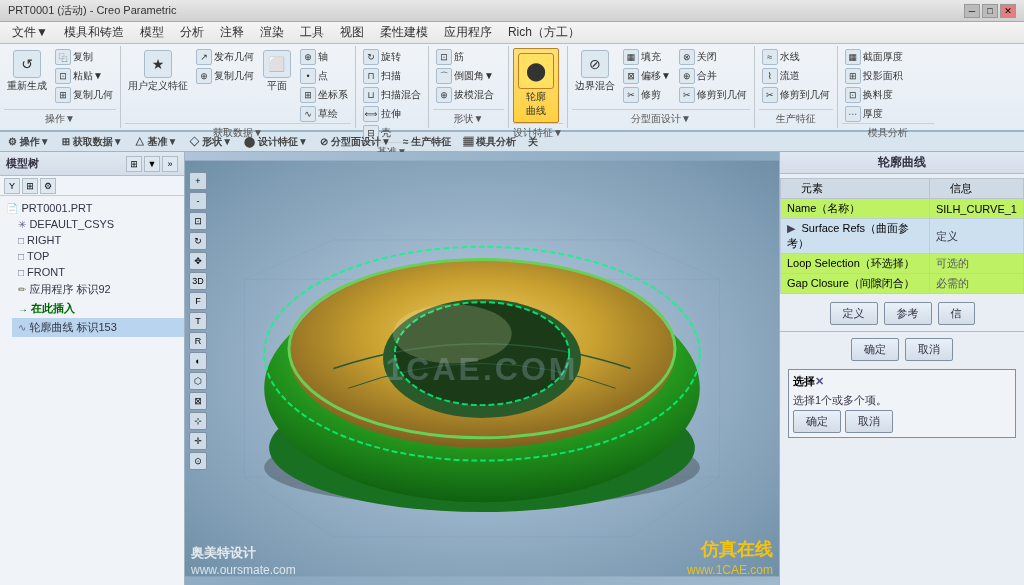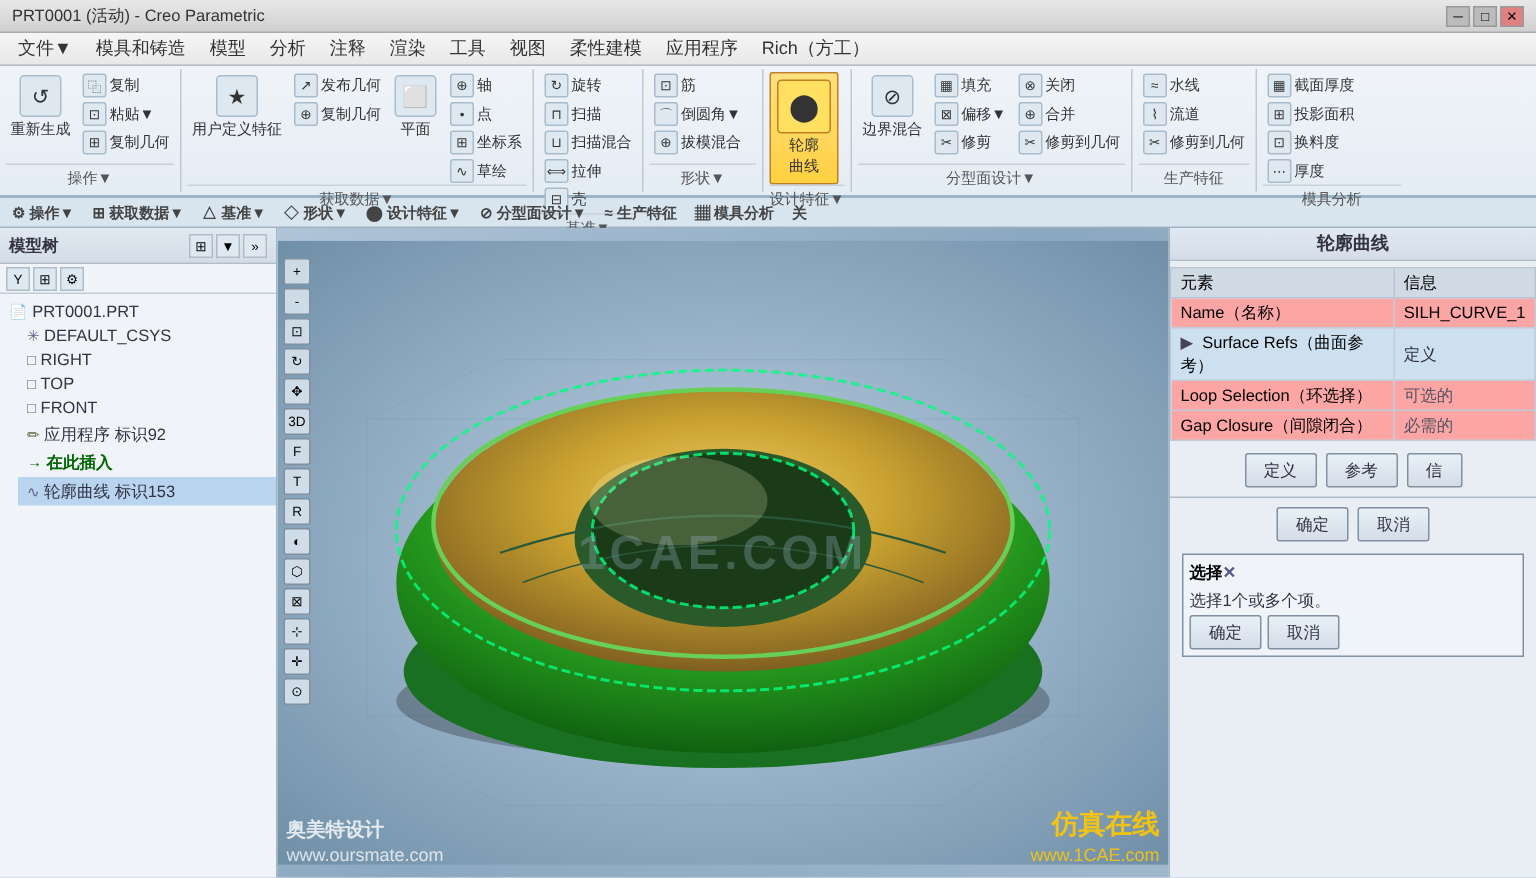--- a/index.html
+++ b/index.html
@@ -52,22 +52,22 @@
 
     
     #nav-toolbar { position: absolute; left: 4px; top: 20px; display: flex; flex-direction: column; gap: 2px; }
     .nav-btn { width: 18px; height: 18px; background: rgba(220,230,240,0.85); border: 1px solid #8090a0; display: flex; align-items: center; justify-content: center; cursor: pointer; font-size: 9px; border-radius: 2px; }
 
     
     #right-panel { width: 245px; background: #e8eef4; border-left: 1px solid #a0b4c4; display: flex; flex-direction: column; }
     #right-panel-header { background: linear-gradient(to bottom, #e0e8f4, #d4dce8); height: 22px; display: flex; align-items: center; justify-content: center; border-bottom: 1px solid #b0bcc8; }
     #right-panel-header span { font-size: 12px; font-weight: bold; color: #334; }
     #prop-table { width: 100%; border-collapse: collapse; margin: 4px 0; font-size: 11px; }
-    #prop-table th { background: #d0dae4; padding: 2px 6px; text-align: left; border: 1px solid #b8c4d0; font-weight: normal; }
-    #prop-table td { padding: 2px 6px; border: 1px solid #c0ccd8; background: #fca5a5; }
+    #prop-table th { background: #d0dae4; padding: 2px 20px; text-align: left; border: 1px solid #b8c4d0; font-weight: normal; }
+    #prop-table td { padding: 2px 6px; border: 1px solid #c0ccd8; background: #bef264; }
     #prop-table tr.active-row td { background: #cce0f0; }
     .prop-required { color: #334; }
     .prop-optional { color: #556; }
     #panel-buttons { display: flex; gap: 6px; padding: 4px 8px; justify-content: center; }
     .panel-btn { padding: 3px 12px; background: linear-gradient(to bottom, #e8f0f8, #d4dce8); border: 1px solid #8090a0; border-radius: 2px; cursor: pointer; font-size: 11px; color: #334; }
     #panel-divider { height: 1px; background: #b0bcc8; margin: 2px 0; }
     #select-panel { margin: 4px 8px; border: 1px solid #8090a0; background: #f0f4f8; padding: 4px; }
     #select-panel-header { display: flex; align-items: center; margin-bottom: 4px; }
     #select-panel-header span { font-size: 11px; font-weight: bold; }
     .close-x { font-size: 12px; cursor: pointer; color: #558; }

